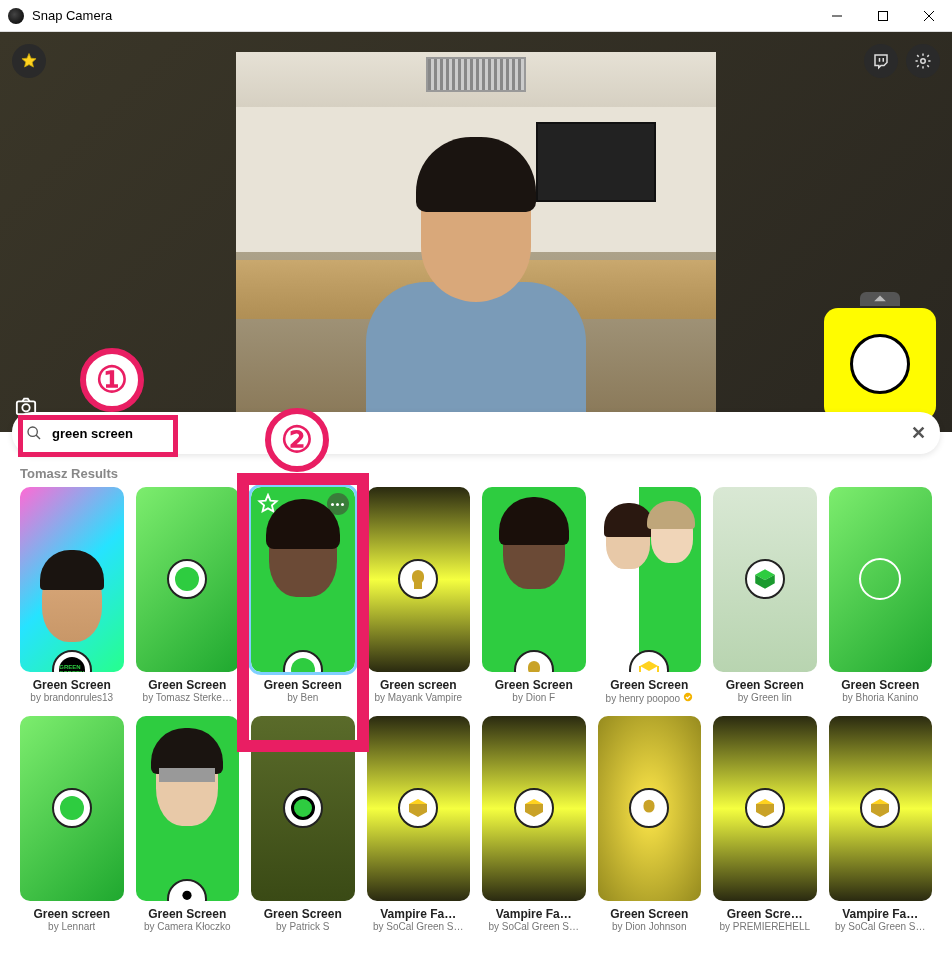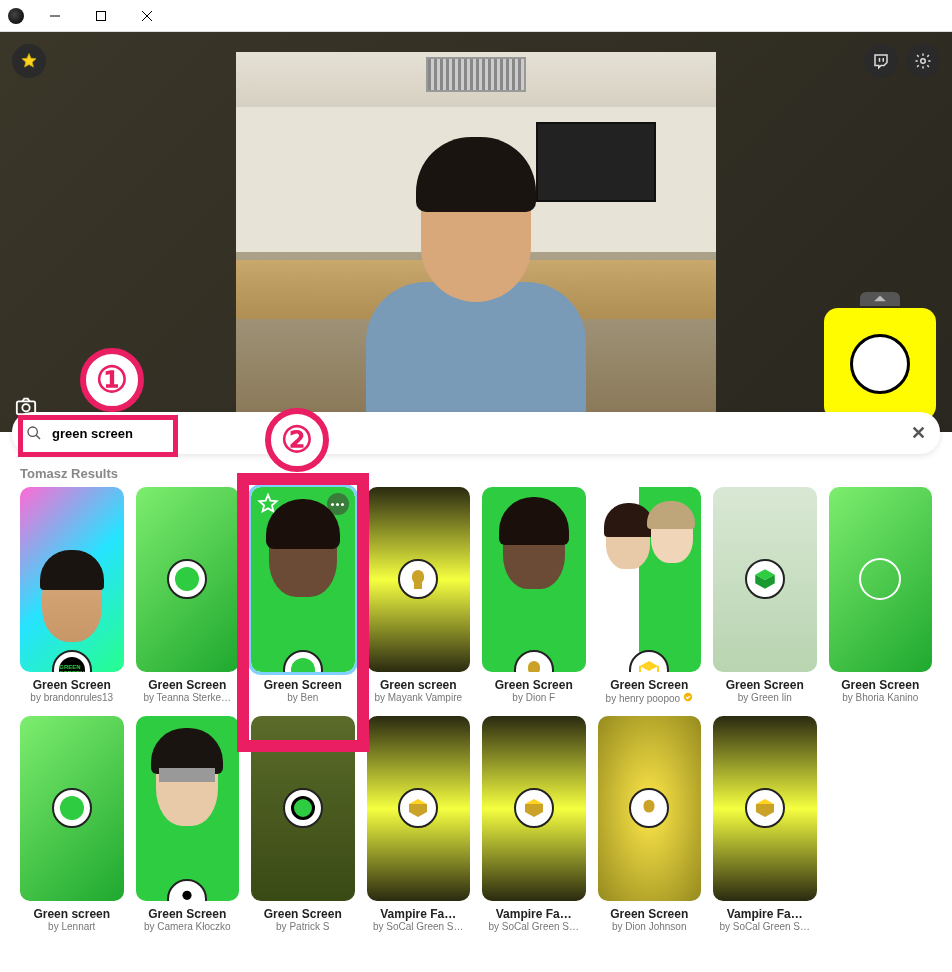--- a/index.html
+++ b/index.html
@@ -64,20 +64,21 @@
   .bg-white-green { background: linear-gradient(to right, #fff 40%, #2ecc40 40%); }
   .face-1 { background: linear-gradient(#d9a87a, #c89768); border-radius: 40% 40% 45% 45%; }
   .face-2 { background: #6b4a36; border-radius: 45% 45% 40% 40%; }
   .face-3 { background: #e8c9a8; border-radius: 42%; }
 </style>
 </head>
 <body>
 
 <div class="titlebar">
   <div class="app-icon"></div>
+  <div class="title">Snap Camera</div>
   <div class="win-controls">
     <div class="win-btn">
         <svg viewBox="0 0 12 12">
           <line x1="1" y1="6" x2="11" y2="6"></line>
         </svg>
       </div>
     <div class="win-btn">
         <svg viewBox="0 0 12 12">
           <rect x="1.5" y="1.5" width="9" height="9"></rect>
         </svg>
@@ -172,21 +173,21 @@
     <div class="lens-author">by brandonrules13</div>
   </div>
 
   <div class="lens-card">
     <div class="lens-thumb bg-green-grad">
       <div class="lens-icon-overlay" style="bottom:50%;transform:translate(-50%,50%);position:absolute;">
           <div style="width:24px;height:24px;border-radius:50%;background:#2ecc40;"></div>
         </div>
     </div>
     <div class="lens-title">Green Screen</div>
-    <div class="lens-author">by Teanna Sterke…</div>
+    <div class="lens-author">by Tomasz Sterke…</div>
   </div>
 
   <div class="lens-card selected">
     <div class="selected-highlight"></div>
     <div class="lens-thumb bg-green">
       <div class="star-fav"><svg viewBox="0 0 24 24">
             <path d="M12 2l2.6 6.3 6.8.6-5.1 4.6 1.6 6.6L12 16.8 6.1 20l1.6-6.6L2.6 8.9l6.8-.6z" fill="none" stroke="#fff" stroke-width="2"></path>
           </svg></div>
       <div class="dots">
           <span></span>
@@ -339,20 +340,32 @@
       <div class="lens-icon-overlay" style="bottom:50%;transform:translate(-50%,50%);">
           <svg viewBox="0 0 24 24" width="22" height="22">
             <path d="M12 3a6 6 0 016 6v2a6 6 0 01-12 0V9a6 6 0 016-6z" fill="#c9a227"></path>
           </svg>
         </div>
     </div>
     <div class="lens-title">Green Screen</div>
     <div class="lens-author">by Dion Johnson</div>
   </div>
 
+  <div class="lens-card">
+    <div class="lens-thumb bg-yellow-grad">
+      <div class="lens-icon-overlay" style="bottom:50%;transform:translate(-50%,50%);">
+          <svg viewBox="0 0 24 24" width="24" height="24">
+            <path d="M3 8l9-5 9 5-9 5z" fill="#ffd21f"></path>
+            <path d="M3 8v8l9 5 9-5V8" fill="#c9a227"></path>
+          </svg>
+        </div>
+    </div>
+    <div class="lens-title">Green Scre…</div>
+    <div class="lens-author">by PREMIEREHELL</div>
+  </div>
 
   <div class="lens-card">
     <div class="lens-thumb bg-yellow-grad">
       <div class="lens-icon-overlay" style="bottom:50%;transform:translate(-50%,50%);">
           <svg viewBox="0 0 24 24" width="24" height="24">
             <path d="M3 8l9-5 9 5-9 5z" fill="#ffd21f"></path>
             <path d="M3 8v8l9 5 9-5V8" fill="#c9a227"></path>
           </svg>
         </div>
     </div>

